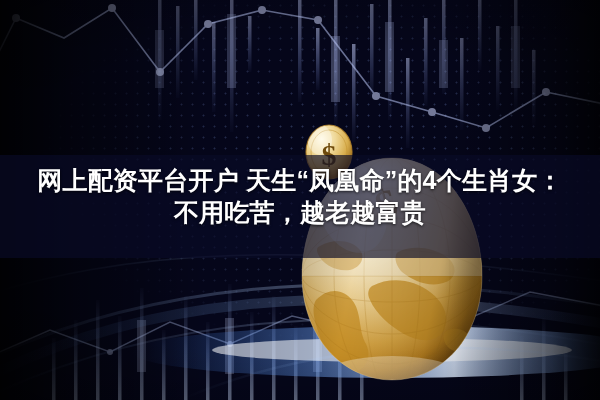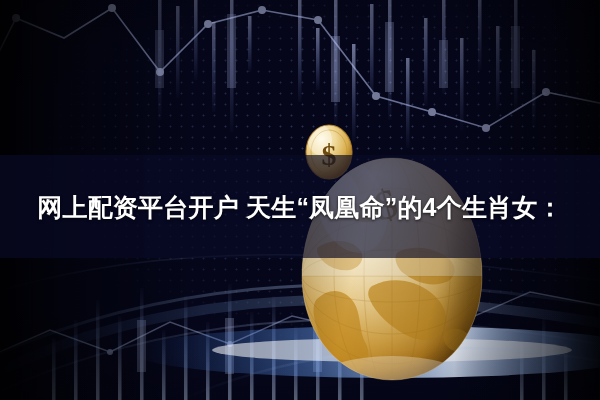--- a/index.html
+++ b/index.html
@@ -33,21 +33,21 @@
 
   
   svg.art{position:absolute;inset:0;width:600px;height:400px;display:block;}
 
   
   #headline-band{
     position:absolute;left:0;right:0;top:155px;height:103px;
     background:rgba(9,11,40,0.66);
   }
   #headline{
-    position:absolute;left:0;right:0;top:155px;height:103px;
+    position:absolute;left:0;right:0;top:144px;height:103px;
     display:flex;flex-direction:column;align-items:center;justify-content:center;
     gap:2px;
   }
   #headline .line{
     color:#ffffff;font-weight:700;font-size:25px;line-height:30px;
     letter-spacing:.2px;white-space:nowrap;
     text-shadow:0 1px 3px rgba(0,0,0,.75);
   }
 </style>
 </head>
@@ -285,15 +285,16 @@
       </g>
       <text x="329" y="165" text-anchor="middle" font-size="30" font-weight="700" font-family="'Liberation Serif', serif" fill="#6e4a0c">$</text>
     </g>
   </svg>
 
   <div class="layer" id="bg-vignette"></div>
 
   <div id="headline-band"></div>
   <div id="headline">
     <div class="line">网上配资平台开户 天生“凤凰命”的4个生肖女：</div>
+    <div class="line">不用吃苦，越老越富贵</div>
   </div>
 
 </div>
 
 </body></html>

